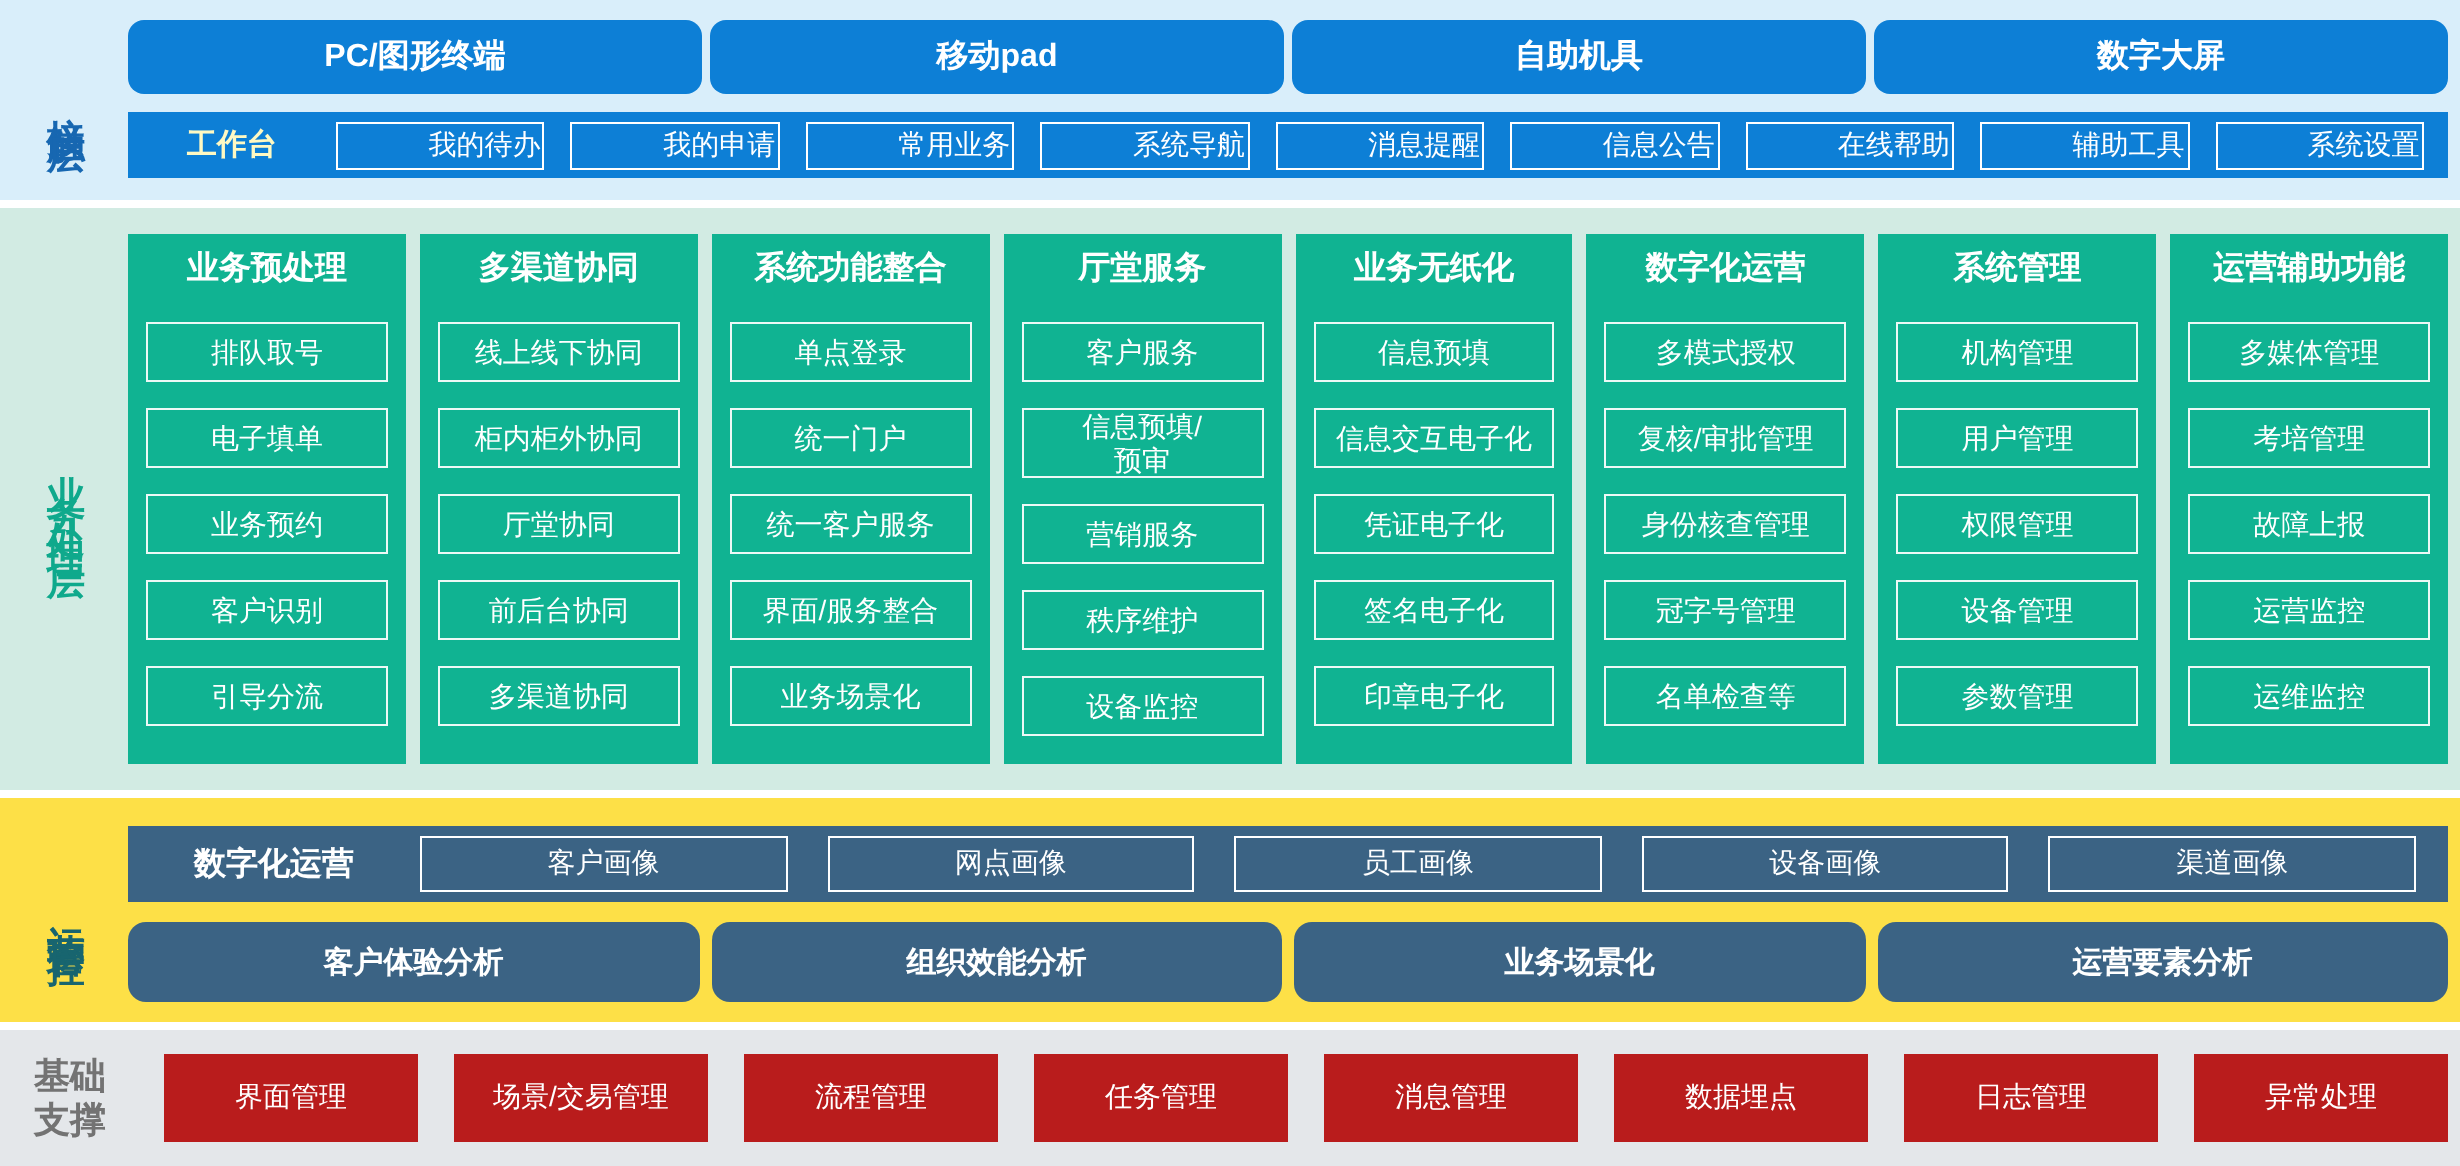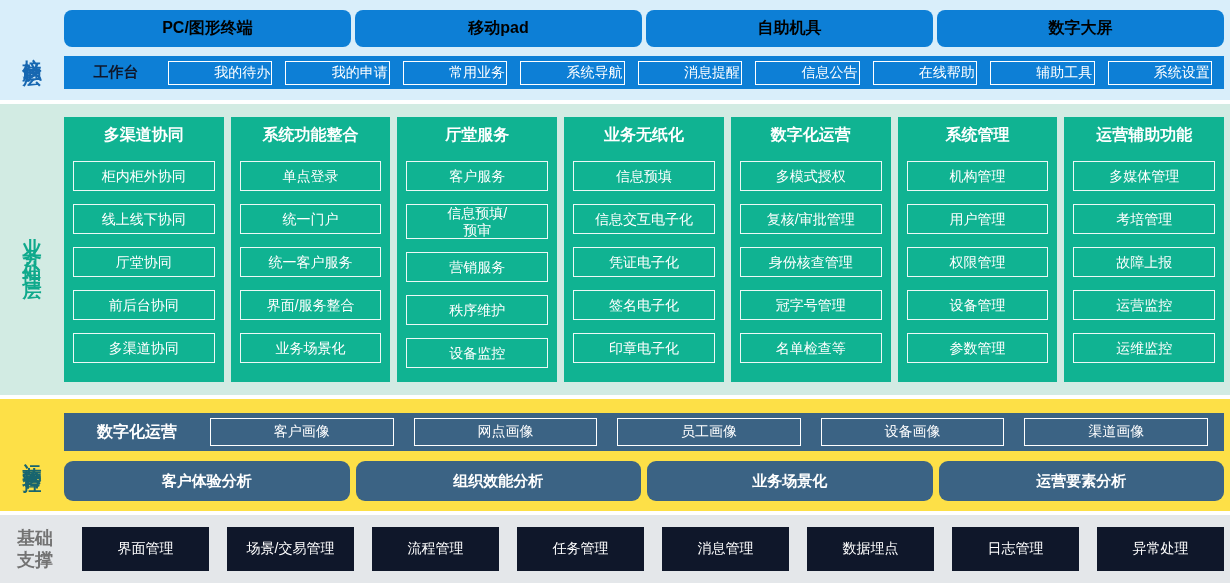--- a/index.html
+++ b/index.html
@@ -16,25 +16,25 @@
   .v-label { writing-mode:vertical-rl; text-orientation:upright; font-weight:bold; font-size:19px; }
   .v-contact  { color:#1767b1; letter-spacing:5px; }
   .v-business { color:#0fa98c; letter-spacing:11px; }
   .v-ops      { color:#18656f; letter-spacing:4px; }
   .foundation-label { width:42px; word-break:break-all; font-weight:bold; font-size:18px;
                       line-height:1.25; color:#737373; text-align:right; }
 
   
   .contact-content { flex:1; padding:10px 6px 0 0; }
   .terminals { display:flex; gap:4px; height:37px; }
-  .terminal-tab { flex:1; background:#0d7fd6; border-radius:8px; color:#000000; font-weight:bold;
+  .terminal-tab { flex:1; background:#0d7fd6; border-radius:8px; color:#ffffff; font-weight:bold;
                   font-size:16px; display:flex; align-items:center; justify-content:center; }
   .wb-bar { margin-top:9px; height:33px; background:#0d7fd6; display:flex; align-items:center;
             padding-right:12px; }
-  .wb-label { width:104px; flex:0 0 104px; text-align:center; color:#0f172a; font-weight:bold; font-size:15px; }
+  .wb-label { width:104px; flex:0 0 104px; text-align:center; color:#fef9c3; font-weight:bold; font-size:15px; }
   .wb-chips { flex:1; display:flex; gap:13px; }
   .wb-chip { flex:1; height:24px; border:1px solid #ffffff; color:#fff; font-size:14px;
              display:flex; align-items:center; justify-content:center;padding-left:44px; }
 
   
   .columns { flex:1; display:flex; gap:7px; padding:13px 6px 13px 0; }
   .biz-col { flex:1; background:#10b392; display:flex; flex-direction:column; gap:13px;
              padding:5px 9px 14px; }
   .biz-col-title { height:26px; line-height:26px; text-align:center; color:#fff;
                    font-weight:bold; font-size:16px; }
@@ -48,21 +48,21 @@
   .ops-label { width:146px; flex:0 0 146px; text-align:center; color:#fff; font-weight:bold; font-size:16px; }
   .ops-chips { flex:1; display:flex; gap:20px; }
   .ops-chip { flex:1; height:28px; border:1px solid #ffffff; color:#fff; font-size:14px;
               display:flex; align-items:center; justify-content:center; }
   .analysis-row { margin-top:10px; display:flex; gap:6px; height:40px; }
   .analysis-btn { flex:1; background:#3b6384; border-radius:9px; color:#fff; font-weight:bold;
                   font-size:15px; display:flex; align-items:center; justify-content:center; }
 
   
   .foundation-items { flex:1; display:flex; gap:6px; padding:12px 6px; }
-  .fd-item { flex:1; background:#0f172a; color:#fff; font-size:14px;
+  .fd-item { flex:1; background:#b91c1c; color:#fff; font-size:14px;
              display:flex; align-items:center; justify-content:center;margin-left:12px; }
 </style>
 </head>
 <body>
 
 <div class="page">
 
   <div class="band band-contact">
     <div class="gutter">
       <div class="v-label v-contact">接触层</div>
@@ -90,23 +90,31 @@
       </div>
     </div>
   </div>
 
   <div class="band band-business">
     <div class="gutter">
       <div class="v-label v-business">业务处理层</div>
     </div>
     <div class="columns" id="columns">
         <div class="biz-col">
+          <div class="biz-col-title">业务预处理</div>
+          <div class="col-item">排队取号</div>
+          <div class="col-item">电子填单</div>
+          <div class="col-item">业务预约</div>
+          <div class="col-item">客户识别</div>
+          <div class="col-item">引导分流</div>
+        </div>
+        <div class="biz-col">
           <div class="biz-col-title">多渠道协同</div>
+          <div class="col-item">线上线下协同</div>
           <div class="col-item">柜内柜外协同</div>
-          <div class="col-item">线上线下协同</div>
           <div class="col-item">厅堂协同</div>
           <div class="col-item">前后台协同</div>
           <div class="col-item">多渠道协同</div>
         </div>
         <div class="biz-col">
           <div class="biz-col-title">系统功能整合</div>
           <div class="col-item">单点登录</div>
           <div class="col-item">统一门户</div>
           <div class="col-item">统一客户服务</div>
           <div class="col-item">界面/服务整合</div>

